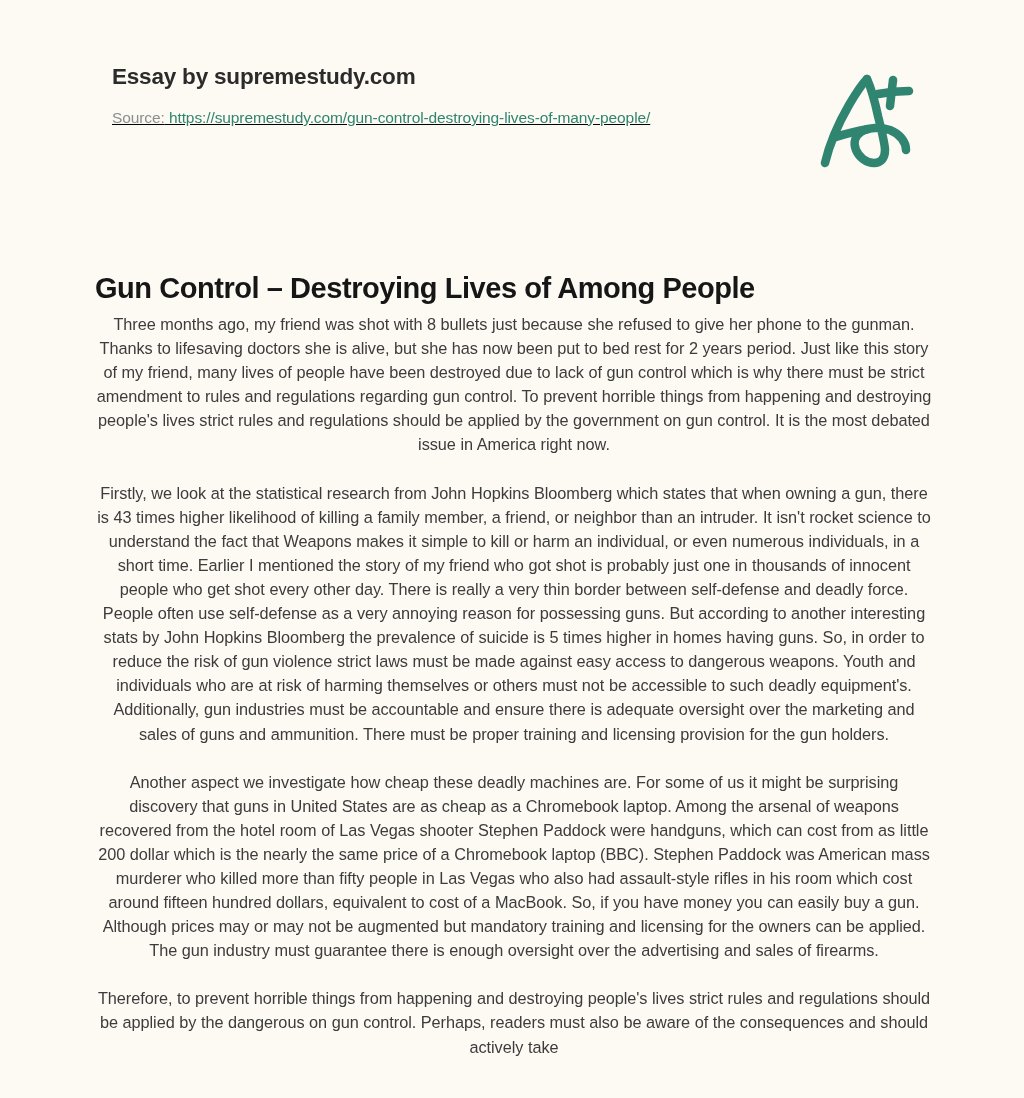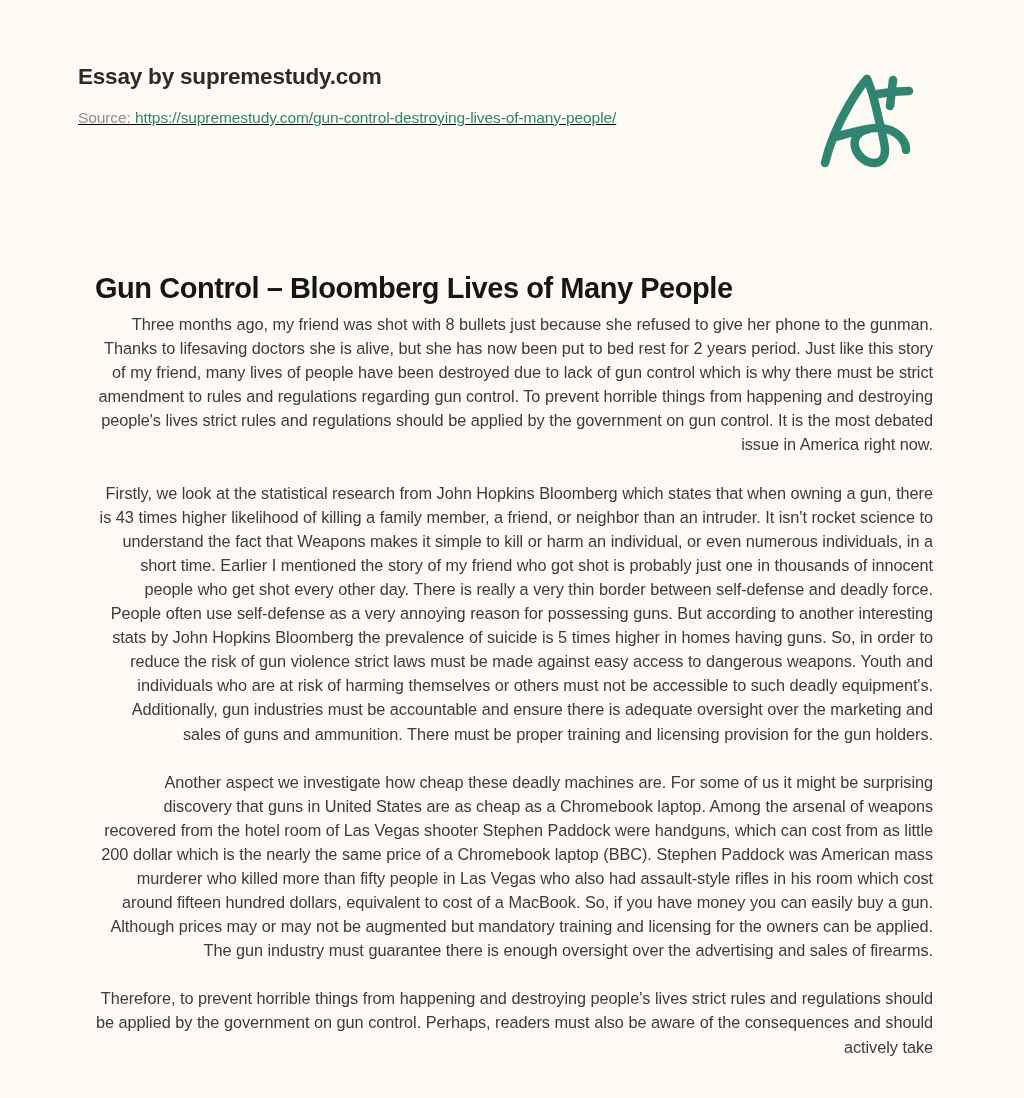--- a/index.html
+++ b/index.html
@@ -19,21 +19,21 @@
   .page {
     position: relative;
     width: 1024px;
     height: 1098px;
     box-sizing: border-box;
   }
 
   
   .header {
     position: absolute;
-    left: 78px;
+    left: 112px;
     top: 62px;
     width: 700px;
   }
 
   .essay-by {
     font-size: 22.5px;
     font-weight: bold;
     color: #2b2b2b;
     letter-spacing: -0.2px;
     line-height: 30px;
@@ -91,21 +91,21 @@
     left: 95px;
     top: 312px;
     width: 838px;
   }
 
   .article-body p {
     margin: 0 0 24px 0;
     font-size: 16.3px;
     line-height: 24.1px;
     color: #3c3c3c;
-    text-align: right;
+    text-align: center;
     letter-spacing: -0.05px;
     word-spacing: 0.1px;
   }
 
   .article-body p:last-child {
     margin-bottom: 0;
   }
 </style>
 </head>
 <body>
@@ -133,22 +133,22 @@
 
         <path d="M24 71 C33 68 45 65 56 63" stroke-width="8.5"></path>
 
         <path d="M81 14 C80 22 79 31 78 40" stroke-width="8.5"></path>
 
         <path d="M66 28 C76 26 88 25 97 25" stroke-width="8.5"></path>
       </g>
     </svg>
   </div>
 
-  <h1 class="article-title">Gun Control – Bloomberg Lives of Many People</h1>
+  <h1 class="article-title">Gun Control – Destroying Lives of Among People</h1>
 
   <div class="article-body">
     <p>Three months ago, my friend was shot with 8 bullets just because she refused to give her phone to the gunman. Thanks to lifesaving doctors she is alive, but she has now been put to bed rest for 2 years period. Just like this story of my friend, many lives of people have been destroyed due to lack of gun control which is why there must be strict amendment to rules and regulations regarding gun control. To prevent horrible things from happening and destroying people's lives strict rules and regulations should be applied by the government on gun control. It is the most debated issue in America right now.</p>
     <p>Firstly, we look at the statistical research from John Hopkins Bloomberg which states that when owning a gun, there is 43 times higher likelihood of killing a family member, a friend, or neighbor than an intruder. It isn't rocket science to understand the fact that Weapons makes it simple to kill or harm an individual, or even numerous individuals, in a short time. Earlier I mentioned the story of my friend who got shot is probably just one in thousands of innocent people who get shot every other day. There is really a very thin border between self-defense and deadly force. People often use self-defense as a very annoying reason for possessing guns. But according to another interesting stats by John Hopkins Bloomberg the prevalence of suicide is 5 times higher in homes having guns. So, in order to reduce the risk of gun violence strict laws must be made against easy access to dangerous weapons. Youth and individuals who are at risk of harming themselves or others must not be accessible to such deadly equipment's. Additionally, gun industries must be accountable and ensure there is adequate oversight over the marketing and sales of guns and ammunition. There must be proper training and licensing provision for the gun holders.</p>
     <p>Another aspect we investigate how cheap these deadly machines are. For some of us it might be surprising discovery that guns in United States are as cheap as a Chromebook laptop. Among the arsenal of weapons recovered from the hotel room of Las Vegas shooter Stephen Paddock were handguns, which can cost from as little 200 dollar which is the nearly the same price of a Chromebook laptop (BBC). Stephen Paddock was American mass murderer who killed more than fifty people in Las Vegas who also had assault-style rifles in his room which cost around fifteen hundred dollars, equivalent to cost of a MacBook. So, if you have money you can easily buy a gun. Although prices may or may not be augmented but mandatory training and licensing for the owners can be applied. The gun industry must guarantee there is enough oversight over the advertising and sales of firearms.</p>
-    <p>Therefore, to prevent horrible things from happening and destroying people's lives strict rules and regulations should be applied by the government on gun control. Perhaps, readers must also be aware of the consequences and should actively take</p>
+    <p>Therefore, to prevent horrible things from happening and destroying people's lives strict rules and regulations should be applied by the dangerous on gun control. Perhaps, readers must also be aware of the consequences and should actively take</p>
   </div>
 
 </div>
 
 </body></html>

